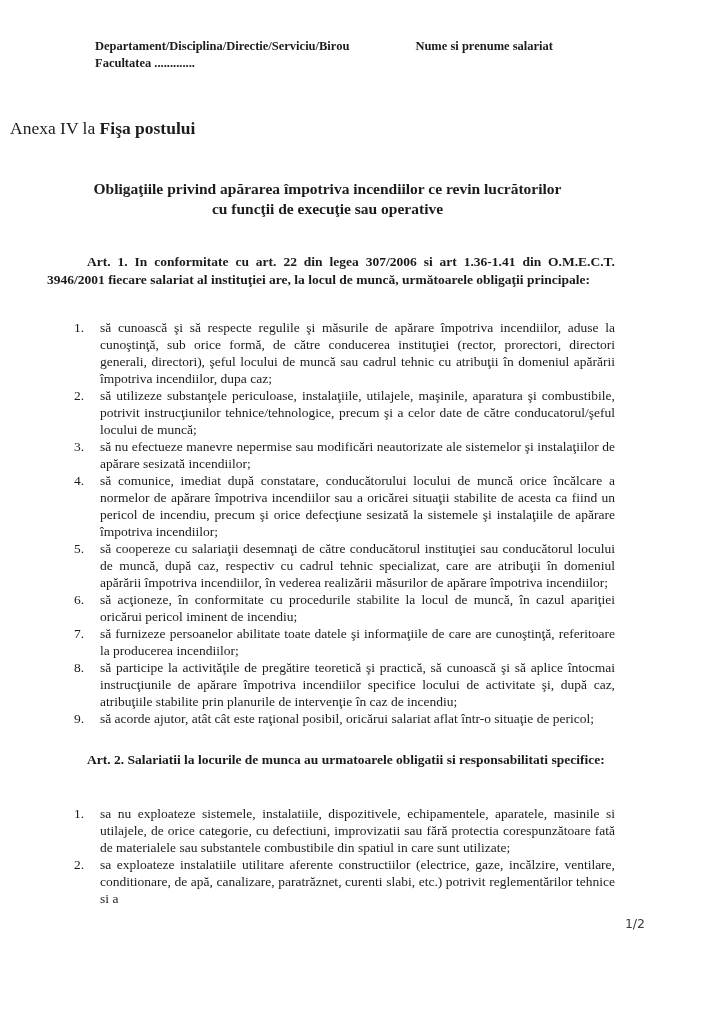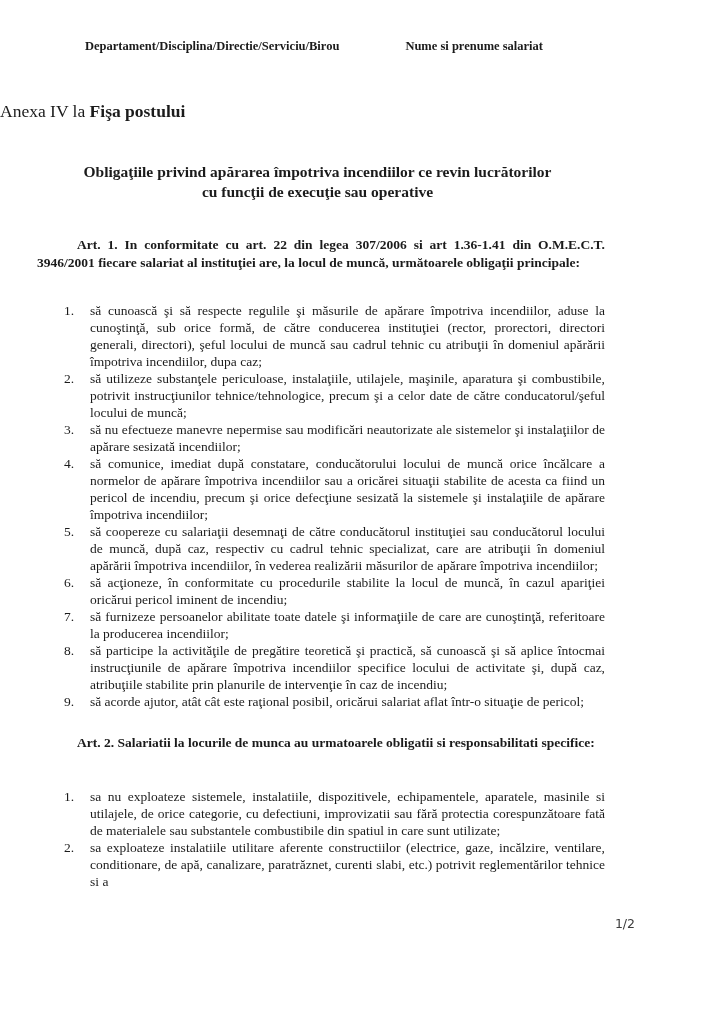--- a/index.html
+++ b/index.html
@@ -8,20 +8,21 @@
     background: #ffffff;
   }
   .page {
     position: relative;
     width: 635px;
     height: 1024px;
     background: #ffffff;
     overflow: hidden;
     font-family: "Liberation Serif", "DejaVu Serif", serif;
     color: #1b1b1b;
+    padding-left: 10px;
   }
   .doc-header {
     display: flex;
     justify-content: space-between;
     align-items: flex-start;
     padding: 38px 92px 0 85px;
     font-weight: bold;
     font-size: 12.5px;
     line-height: 17px;
   }
@@ -73,20 +74,21 @@
   }
 </style>
 </head>
 <body>
 
 <div class="page">
 
   <header class="doc-header">
     <div class="header-left">
       <div>Departament/Disciplina/Directie/Serviciu/Birou</div>
+      <div>Facultatea .............</div>
     </div>
     <div class="header-right">Nume si prenume salariat</div>
   </header>
 
   <h1 class="doc-title"><span>Anexa IV la </span><span class="title-bold">Fişa postului</span></h1>
 
   <h2 class="doc-subtitle">Obligaţiile privind apărarea împotriva incendiilor ce revin lucrătorilor cu funcţii de execuţie sau operative</h2>
 
   <p class="art-heading">Art. 1. In conformitate cu art. 22 din legea 307/2006 si art 1.36-1.41 din O.M.E.C.T. 3946/2001 fiecare salariat al instituţiei are, la locul de muncă, următoarele obligaţii principale:</p>
 

